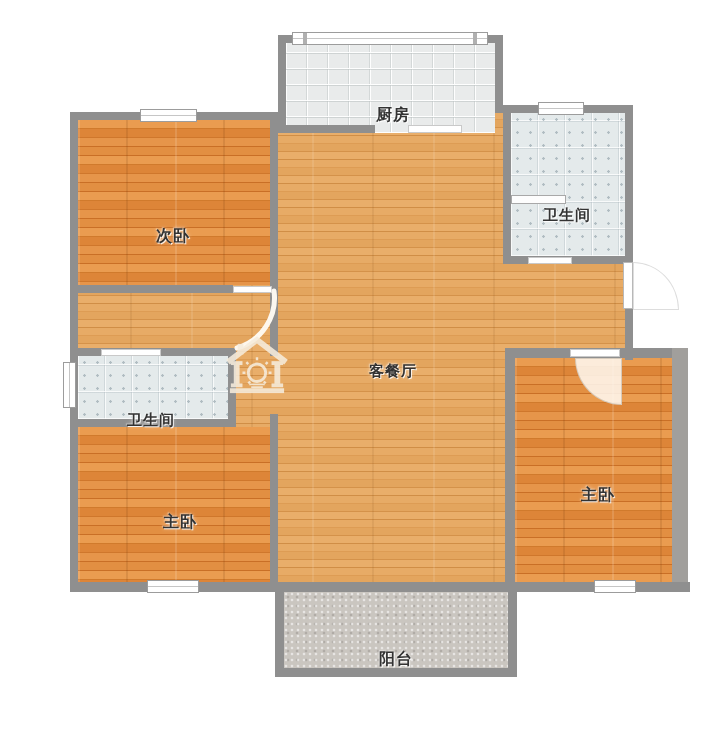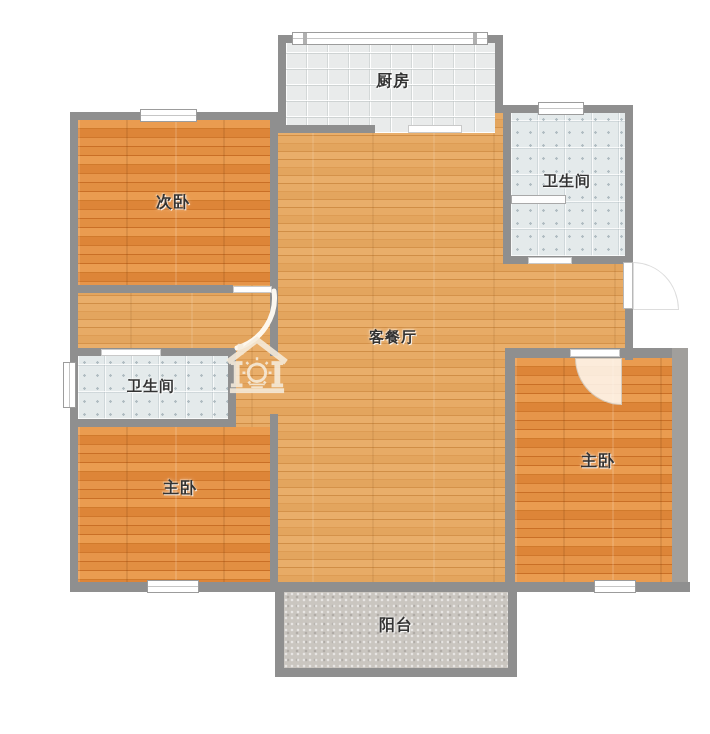--- a/index.html
+++ b/index.html
@@ -41,21 +41,21 @@
   .mull{position:absolute;top:0;bottom:0;width:4px;background:#b0b0b0;}
   .thresh{position:absolute;background:#fff;border:1px solid #c9c9c9;box-sizing:border-box;z-index:12;}
   .shelf{position:absolute;background:#fdfdfd;border:1px solid #a8a8a8;box-sizing:border-box;z-index:12;}
   .fan{position:absolute;z-index:14;}
   .fan-br{border-bottom-left-radius:100% 100%;background:rgba(255,250,243,.85);border:1px solid rgba(190,180,168,.6);}
   .fan-tr{border-top-right-radius:100% 100%;background:#fff;border:1px solid #ddd;}
   .leaf{position:absolute;background:#fff;border:1px solid #b8b8b8;box-sizing:border-box;z-index:14;}
   
   .label{position:absolute;transform:translate(-50%,-50%);font-weight:bold;font-size:16px;line-height:1;
     color:var(--label-text,#333);letter-spacing:1px;white-space:nowrap;z-index:20;
-    text-shadow:1px 1px 0 rgba(255,255,255,.85),-1px -1px 1px rgba(255,255,255,.4),0 0 4px rgba(255,255,255,.55);}
+    text-shadow:1px 1px 0 rgba(255,255,255,.85),-1px -1px 1px rgba(255,255,255,.4),0 0 4px rgba(255,255,255,.55);margin-top:34px;}
   .label-sm{font-size:15px;}
   .wm-text{position:absolute;left:281px;top:331px;font-weight:bold;font-size:50px;line-height:1;
     color:var(--watermark,#f8efe1);opacity:.93;letter-spacing:4px;white-space:nowrap;z-index:30;
     text-shadow:2px 3px 3px rgba(150,92,35,.38),-1px -1px 1px rgba(255,255,255,.35);}
   .wm-logo{position:absolute;left:226px;top:336px;width:62px;height:60px;z-index:30;opacity:.88;}
   .doorleaf-svg{position:absolute;left:232px;top:288px;width:48px;height:64px;z-index:14;}
 </style>
 </head>
 <body>
 

